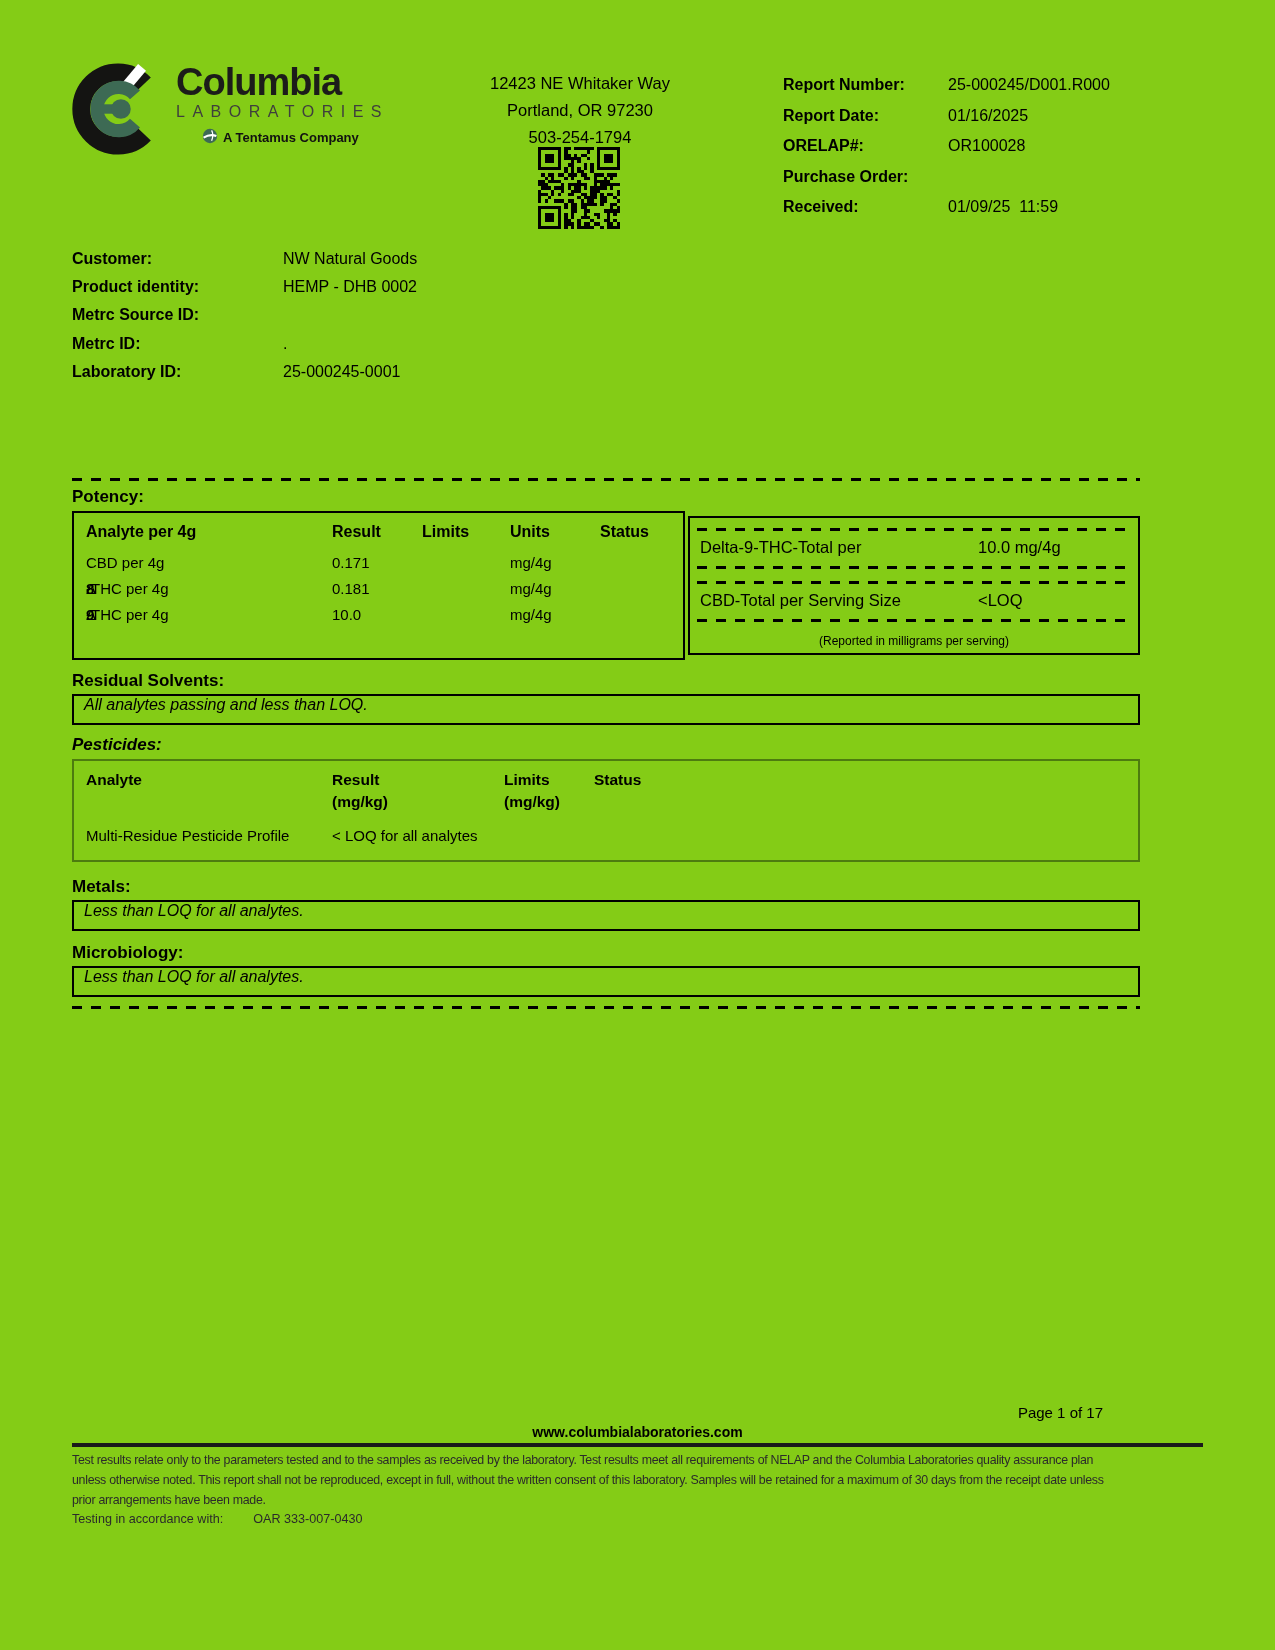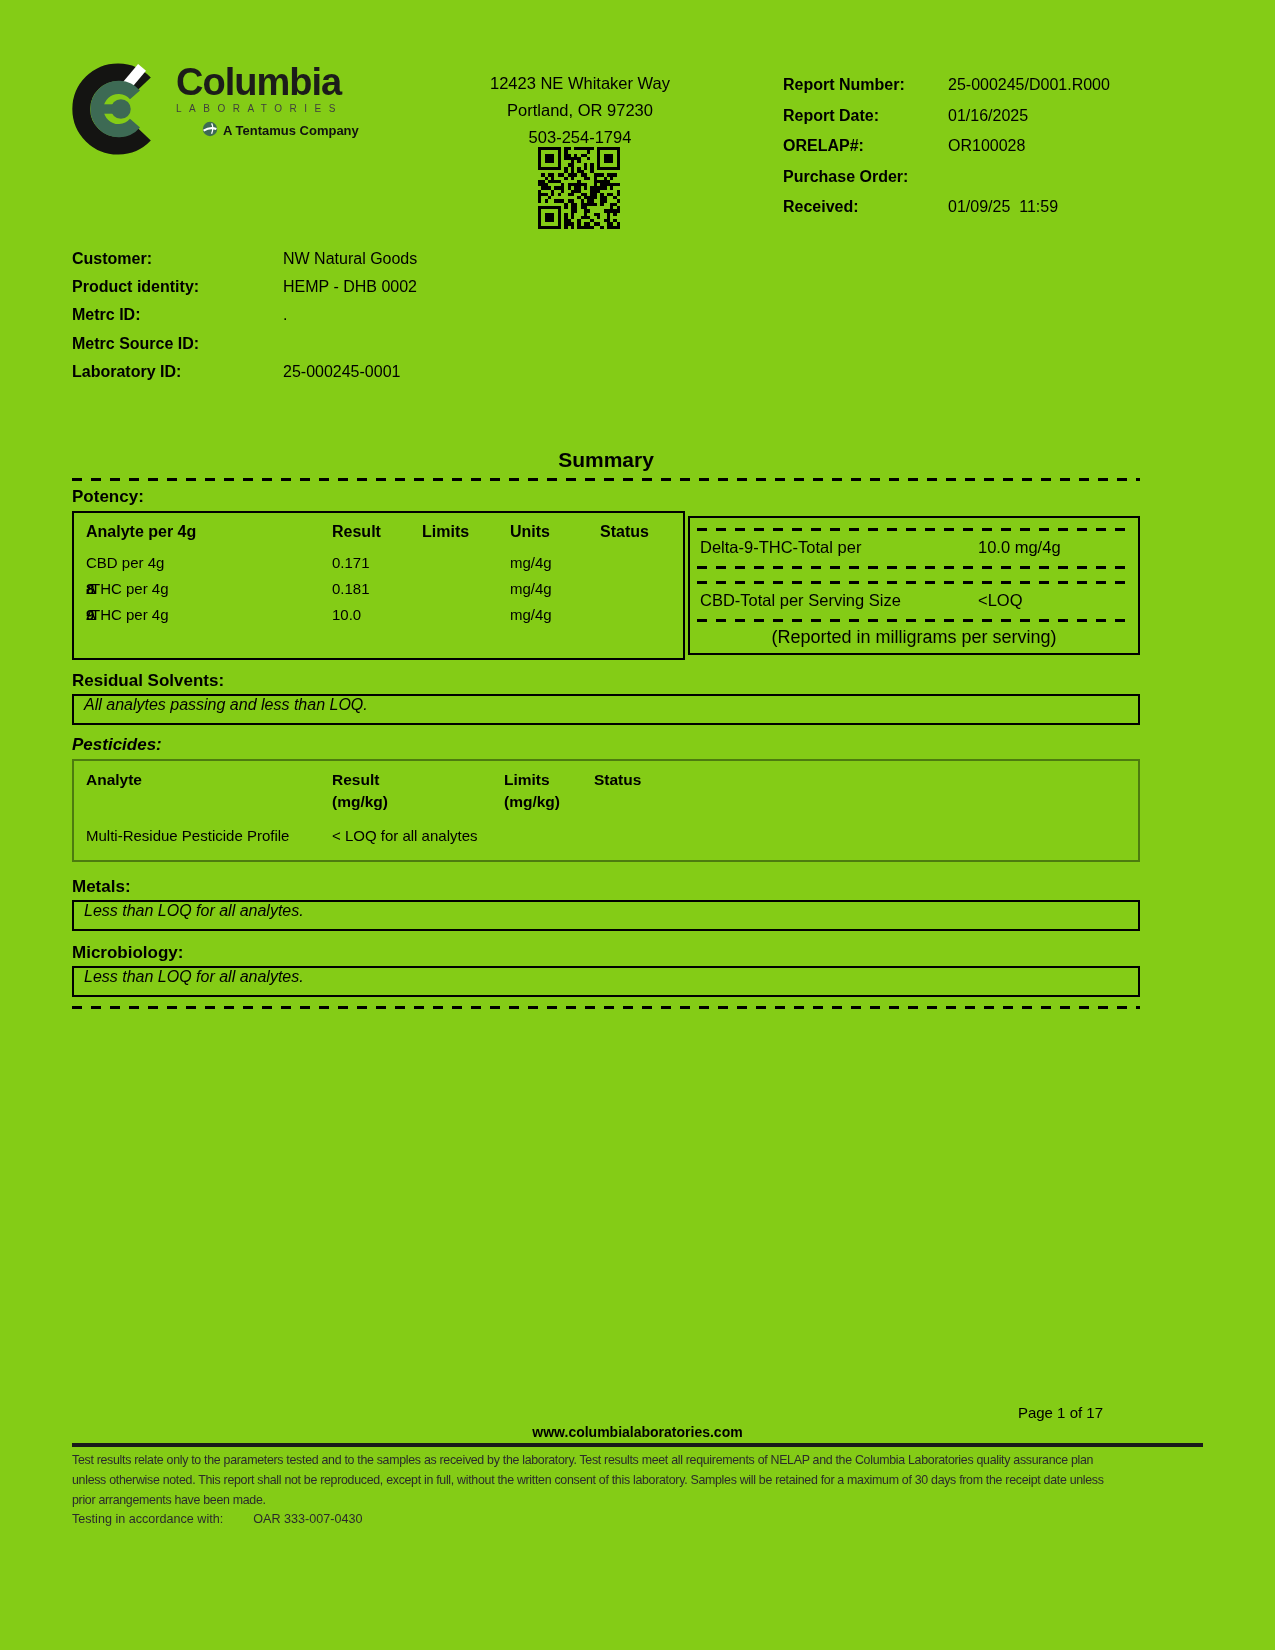--- a/index.html
+++ b/index.html
@@ -3,21 +3,21 @@
 <meta charset="utf-8">
 <style>
   html,body{margin:0;padding:0;background:#fff;}
   #page{position:relative;width:1275px;height:1650px;background:#84cc16;overflow:hidden;
         font-family:"Liberation Sans","DejaVu Sans",sans-serif;color:#000;}
 
   
   #logo{position:absolute;left:72px;top:62px;display:flex;align-items:flex-start;gap:10px;}
   #logo-text{display:flex;flex-direction:column;}
   .logo-word{font-size:38px;font-weight:bold;color:#1c1c1a;letter-spacing:-1px;line-height:40px;}
-  .logo-sub{font-size:10px;letter-spacing:7.5px;color:#3f3f3d;margin-top:1px;}
+  .logo-sub{font-size:16px;letter-spacing:7.5px;color:#3f3f3d;margin-top:1px;}
   .logo-tagline{display:flex;align-items:center;gap:5px;margin:7px 0 0 26px;font-size:13px;font-weight:bold;color:#111;}
 
   #address{position:absolute;left:430px;top:70px;width:300px;text-align:center;font-size:16.5px;line-height:27px;}
   #qr{position:absolute;left:538px;top:147px;width:82px;height:82px;}
 
   #report-info{position:absolute;left:783px;top:70px;font-size:16px;line-height:30.5px;}
   .ri-row{display:flex;}
   .ri-label{width:165px;font-weight:bold;}
   .val{white-space:pre;}
 
@@ -46,21 +46,21 @@
   .bold-n{font-weight:bold;}
 
   
   #totals{position:absolute;left:688px;top:516px;width:452px;height:139px;
           border:2px solid #000;box-sizing:border-box;font-size:16.5px;}
   .t-dash{position:absolute;left:7px;right:7px;height:3px;
           background:repeating-linear-gradient(90deg,#000 0 10px,transparent 10px 19px);}
   .t-row{position:absolute;left:0;right:0;}
   .t-label{position:absolute;left:10px;white-space:nowrap;}
   .t-value{position:absolute;left:288px;white-space:nowrap;}
-  #totals-note{position:absolute;left:0;right:0;bottom:5px;text-align:center;font-size:18px;}
+  #totals-note{position:absolute;left:0;right:0;bottom:5px;text-align:center;font-size:12px;}
 
   
   .note-box{position:absolute;left:72px;width:1068px;height:31px;border:2px solid #000;
             box-sizing:border-box;display:flex;align-items:flex-start;padding-left:10px;
             font-style:italic;font-size:16px;}
 
   
   #pesticides-table{position:absolute;left:72px;top:759px;width:1068px;height:103px;
                     border:2px solid #4d7c0f;box-sizing:border-box;font-size:15px;}
   .pc-row{position:absolute;left:0;right:0;height:22px;}
@@ -470,34 +470,33 @@
   <div id="sample-info">
     <div class="si-row">
       <span class="si-label">Customer:</span>
       <span class="val">NW Natural Goods</span>
     </div>
     <div class="si-row">
       <span class="si-label">Product identity:</span>
       <span class="val">HEMP - DHB 0002</span>
     </div>
     <div class="si-row">
+      <span class="si-label">Metrc Source ID:</span>
+      <span class="val"></span>
+    </div>
+    <div class="si-row">
       <span class="si-label">Metrc ID:</span>
       <span class="val">.</span>
-    </div>
-    <div class="si-row">
-      <span class="si-label">Metrc Source ID:</span>
-      <span class="val"></span>
     </div>
     <div class="si-row">
       <span class="si-label">Laboratory ID:</span>
       <span class="val">25-000245-0001</span>
     </div>
   </div>
 
-  <div id="summary-title">Summary</div>
   <div class="dashline" id="dash-top"></div>
 
   <div class="section-heading" style="top:487px;">Potency:</div>
 
   <div id="potency-table">
     <div class="pt-row pt-head" style="top:10px;">
       <span class="c1">Analyte per 4g</span>
       <span class="c2">Result</span>
       <span class="c3">Limits</span>
       <span class="c4">Units</span>

